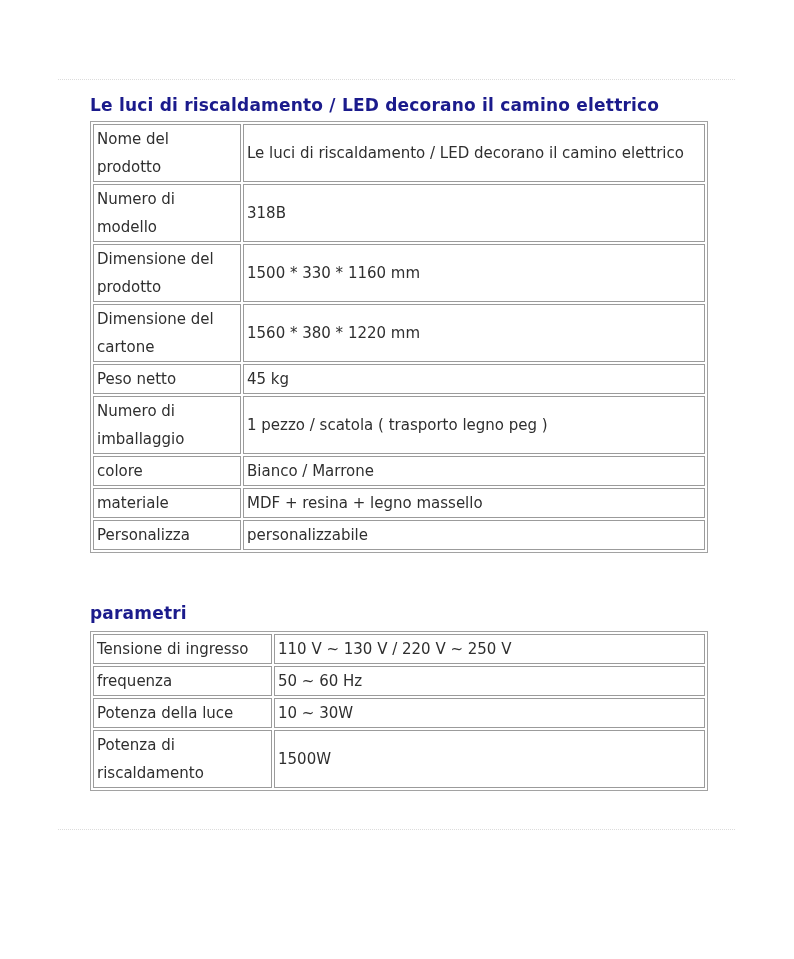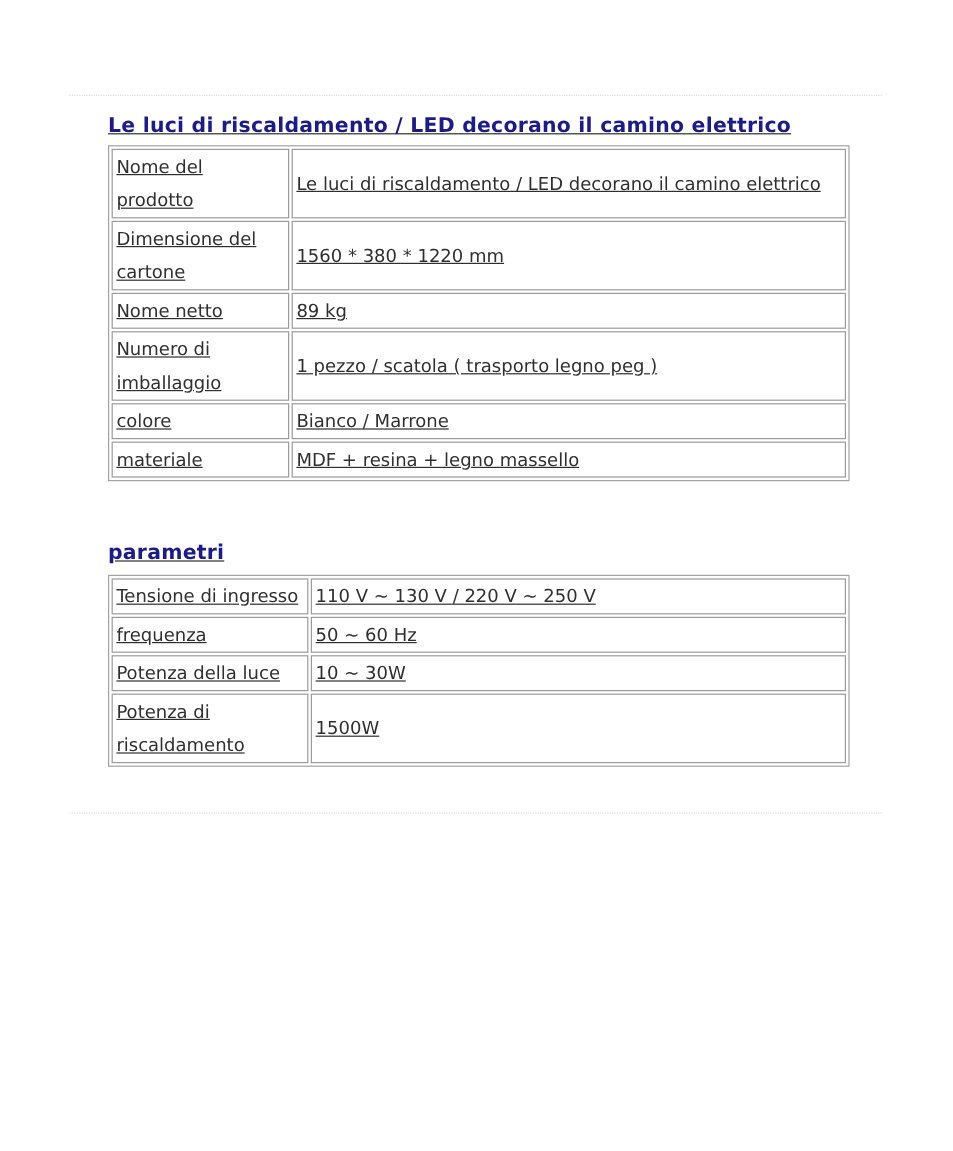--- a/index.html
+++ b/index.html
@@ -32,21 +32,20 @@
     height: 0;
     border-top: 1px dotted var(--rule);
     margin-left: 58px;
     width: 677px;
   }
   .rule-top { margin-top: 79px; }
   .rule-bottom { margin-top: 38px; }
   .content {
     margin-left: 90px;
     margin-right: 86px;
-    text-decoration: underline;
   }
   .section-title {
     color: var(--accent);
     font-size: 17px;
     font-weight: bold;
     line-height: 20px;
     margin: 0;
     letter-spacing: 0.2px;
   }
   .title-product { margin-top: 15px; margin-bottom: 6px; }
@@ -61,56 +60,68 @@
   table.spec-table td {
     border: 1px solid var(--cell-border);
     padding: 0 3px;
     font-size: 15px;
     line-height: 28px;
     color: var(--text);
     vertical-align: middle;
     background: #ffffff;
   }
   .table-product td.label-cell { width: 148px; margin-top: 47px; }
-  .table-params  td.label-cell { width: 164px; margin-left: 24px; }
+  .table-params  td.label-cell { width: 179px; margin-left: 24px; }
 </style>
 </head>
 <body>
 
 <div class="page">
   <div class="rule rule-top"></div>
 
   <div class="content">
     <h1 class="section-title title-product">Le luci di riscaldamento / LED decorano il camino elettrico</h1>
 
     <table class="spec-table table-product">
       <tbody>
           <tr>
             <td class="label-cell">Nome del prodotto</td>
             <td class="value-cell">Le luci di riscaldamento / LED decorano il camino elettrico</td>
           </tr>
           <tr>
+            <td class="label-cell">Numero di modello</td>
+            <td class="value-cell">318B</td>
+          </tr>
+          <tr>
+            <td class="label-cell">Dimensione del prodotto</td>
+            <td class="value-cell">1500 * 330 * 1160 mm</td>
+          </tr>
+          <tr>
             <td class="label-cell">Dimensione del cartone</td>
             <td class="value-cell">1560 * 380 * 1220 mm</td>
           </tr>
           <tr>
-            <td class="label-cell">Nome netto</td>
-            <td class="value-cell">89 kg</td>
+            <td class="label-cell">Peso netto</td>
+            <td class="value-cell">45 kg</td>
           </tr>
           <tr>
             <td class="label-cell">Numero di imballaggio</td>
             <td class="value-cell">1 pezzo / scatola ( trasporto legno peg )</td>
           </tr>
           <tr>
             <td class="label-cell">colore</td>
             <td class="value-cell">Bianco / Marrone</td>
           </tr>
           <tr>
             <td class="label-cell">materiale</td>
             <td class="value-cell">MDF + resina + legno massello</td>
+          </tr>
+          <tr>
+            <td class="label-cell">Personalizza</td>
+            <td class="value-cell">personalizzabile</td>
           </tr>
         </tbody>
     </table>
 
     <h2 class="section-title title-params">parametri</h2>
 
     <table class="spec-table table-params">
       <tbody>
           <tr>
             <td class="label-cell">Tensione di ingresso</td>

